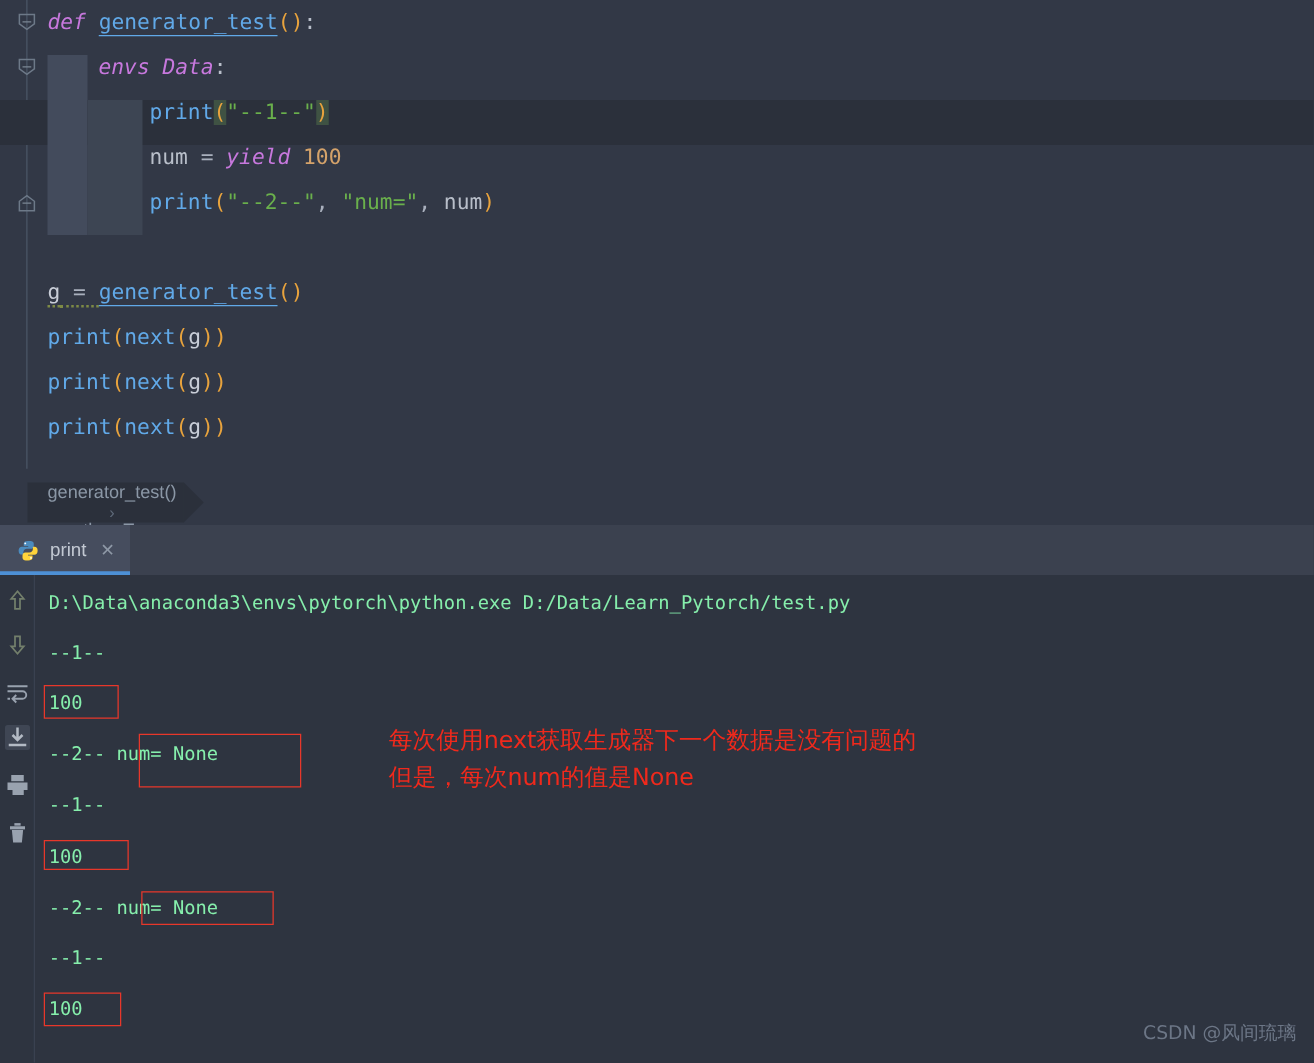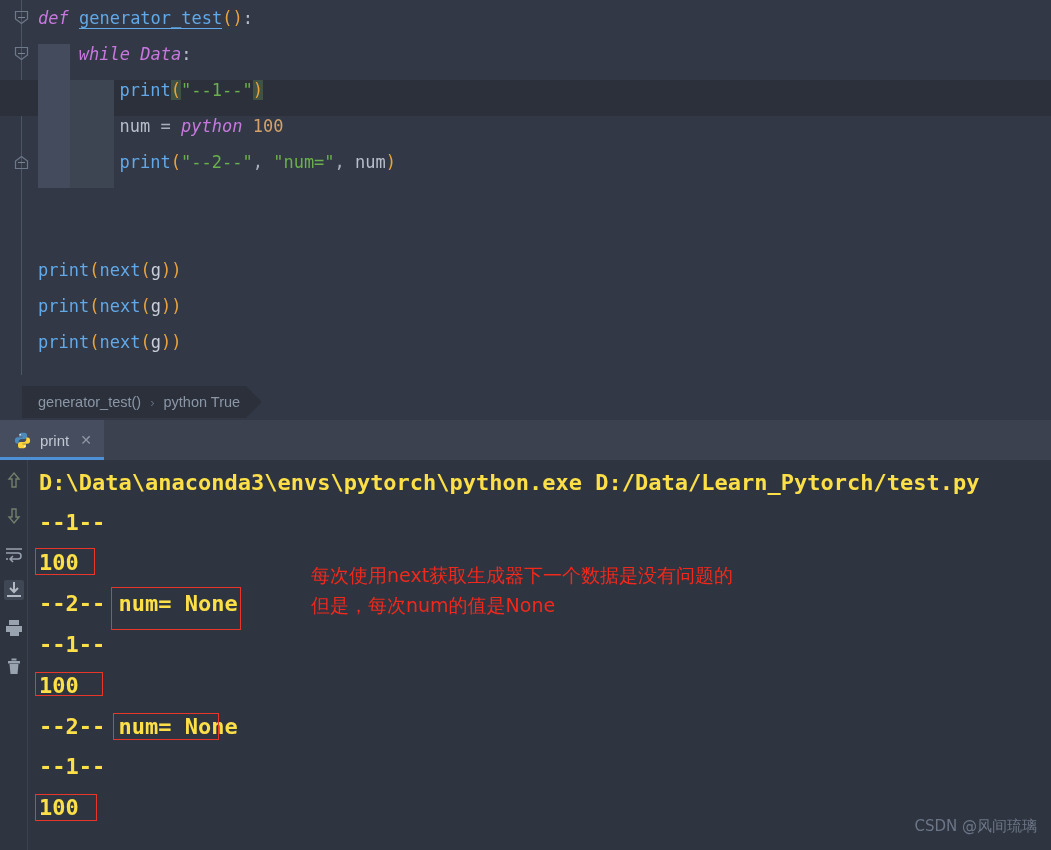--- a/index.html
+++ b/index.html
@@ -107,20 +107,21 @@
     position: absolute;
     left: 22px; top: 386px;
     height: 32px;
     background: #2b303b;
     display: flex;
     align-items: center;
     padding: 0 6px 0 16px;
     font-size: 14.5px;
     color: #8b97a6;
     font-family: "Liberation Sans", sans-serif;
+    flex-direction: column;
   }
   .breadcrumb::after {
     content: "";
     position: absolute;
     right: -16px; top: 0;
     width: 0; height: 0;
     border-top: 16px solid transparent;
     border-bottom: 16px solid transparent;
     border-left: 16px solid #2b303b;
   }
@@ -191,38 +192,38 @@
     position: absolute;
     left: 27px; top: 0;
     width: 1024px; height: 390px;
     border-left: 1px solid #3a4150;
     box-sizing: border-box;
   }
   .out {
     position: absolute;
     white-space: pre;
     font-family: "DejaVu Sans Mono", monospace;
-    font-size: 22px;
-    color: #fde047;
+    font-size: 15px;
+    color: #86efac;
     line-height: 21px;
-    font-weight: bold;
   }
   .redbox {
     position: absolute;
     border: 1.6px solid #e8372a;
     box-sizing: border-box;
     pointer-events: none;
   }
   .annotation {
     position: absolute;
     color: #f0291c;
     font-size: 19px;
     line-height: 30px;
     white-space: pre;
     font-family: "DejaVu Sans", sans-serif;
+    margin-top: 17px;
   }
   .watermark {
     position: absolute;
     right: 14px; bottom: 14px;
     color: #6c7686;
     font-size: 15px;
     font-family: "DejaVu Sans", sans-serif;
   }
 </style>
 </head>
@@ -257,25 +258,26 @@
       </div>
     </div>
 
     <div class="hl-line" style="top:80px; left:0; width:1051px;"></div>
 
     <div class="indent-block" style="left:38px;  top:44px;  width:32px; height:144px;"></div>
     <div class="indent-block lvl2" style="left:70px; top:80px; width:44px; height:108px;"></div>
 
     <div class="code" id="code-lines">
         <div class="cline" style="top: 0px; left: 8px;"><span class="kw">def </span><span class="fname-u">generator_test</span><span class="paren">(</span><span class="paren">)</span><span class="colon">:</span></div>
-        <div class="cline" style="top: 36px; left: 48.8px;"><span class="kw">while </span><span class="kw">Data</span><span class="colon">:</span></div>
+        <div class="cline" style="top: 36px; left: 48.8px;"><span class="kw">envs </span><span class="kw">Data</span><span class="colon">:</span></div>
         <div class="cline" style="top: 72px; left: 89.6px;"><span class="builtin">print</span><span class="bracket-hl">(</span><span class="str">"--1--"</span><span class="bracket-hl">)</span></div>
-        <div class="cline" style="top: 108px; left: 89.6px;"><span class="ident">num </span><span class="op">= </span><span class="kw">python </span><span class="num">100</span></div>
+        <div class="cline" style="top: 108px; left: 89.6px;"><span class="ident">num </span><span class="op">= </span><span class="kw">yield </span><span class="num">100</span></div>
         <div class="cline" style="top: 144px; left: 89.6px;"><span class="builtin">print</span><span class="paren">(</span><span class="str">"--2--"</span><span class="op">, </span><span class="str">"num="</span><span class="op">, </span><span class="ident">num</span><span class="paren">)</span></div>
         <div class="cline" style="top: 180px; left: 8px;"></div>
+        <div class="cline" style="top: 216px; left: 8px;"><span class="var-g squiggle">g</span><span class="op squiggle"> = </span><span class="fname-u">generator_test</span><span class="paren">(</span><span class="paren">)</span></div>
         <div class="cline" style="top: 252px; left: 8px;"><span class="builtin">print</span><span class="paren">(</span><span class="builtin">next</span><span class="paren">(</span><span class="var-g">g</span><span class="paren">)</span><span class="paren">)</span></div>
         <div class="cline" style="top: 288px; left: 8px;"><span class="builtin">print</span><span class="paren">(</span><span class="builtin">next</span><span class="paren">(</span><span class="var-g">g</span><span class="paren">)</span><span class="paren">)</span></div>
         <div class="cline" style="top: 324px; left: 8px;"><span class="builtin">print</span><span class="paren">(</span><span class="builtin">next</span><span class="paren">(</span><span class="var-g">g</span><span class="paren">)</span><span class="paren">)</span></div>
       </div>
   </div>
 
   <div class="breadcrumb">
     <span>generator_test()</span>
     <span class="crumb-sep">›</span>
     <span>python True</span>

